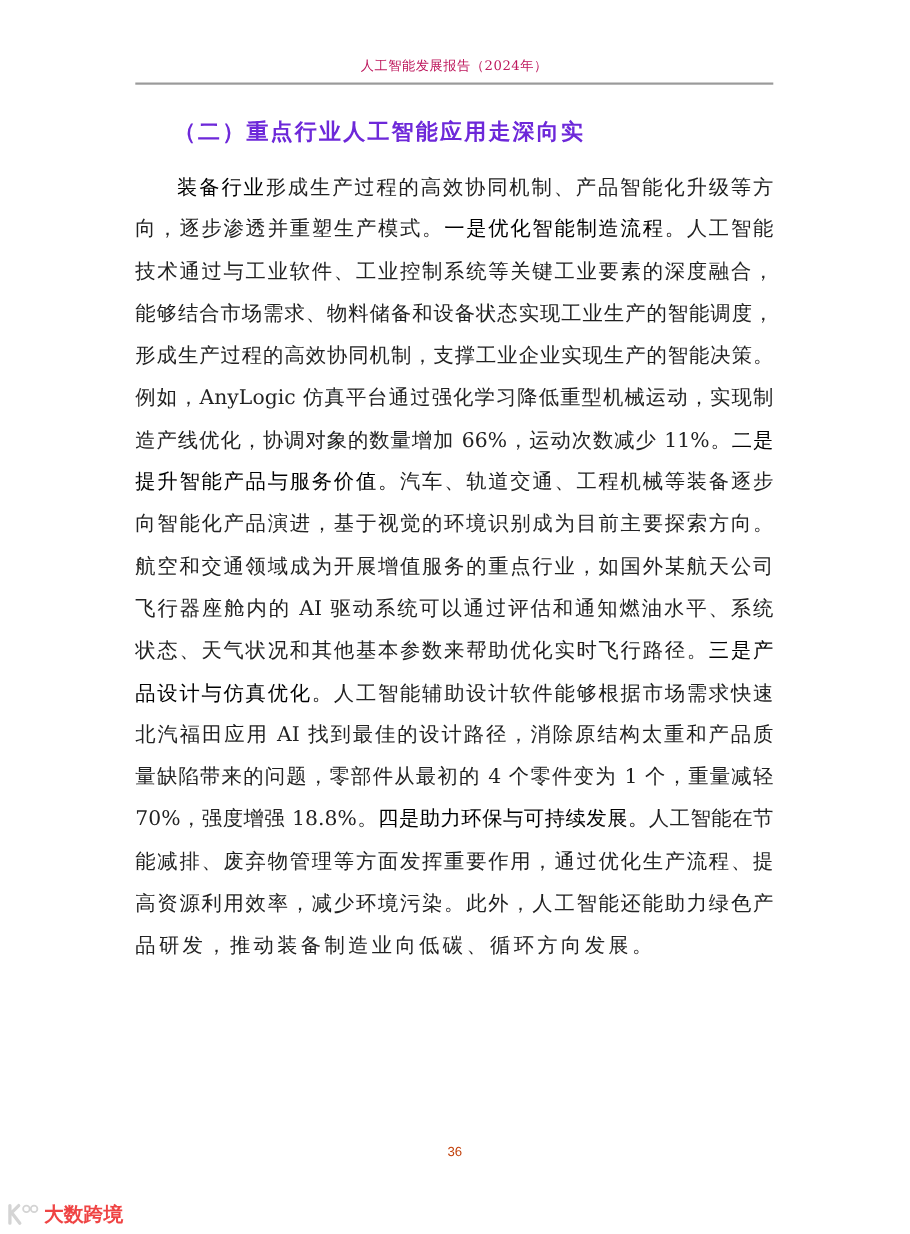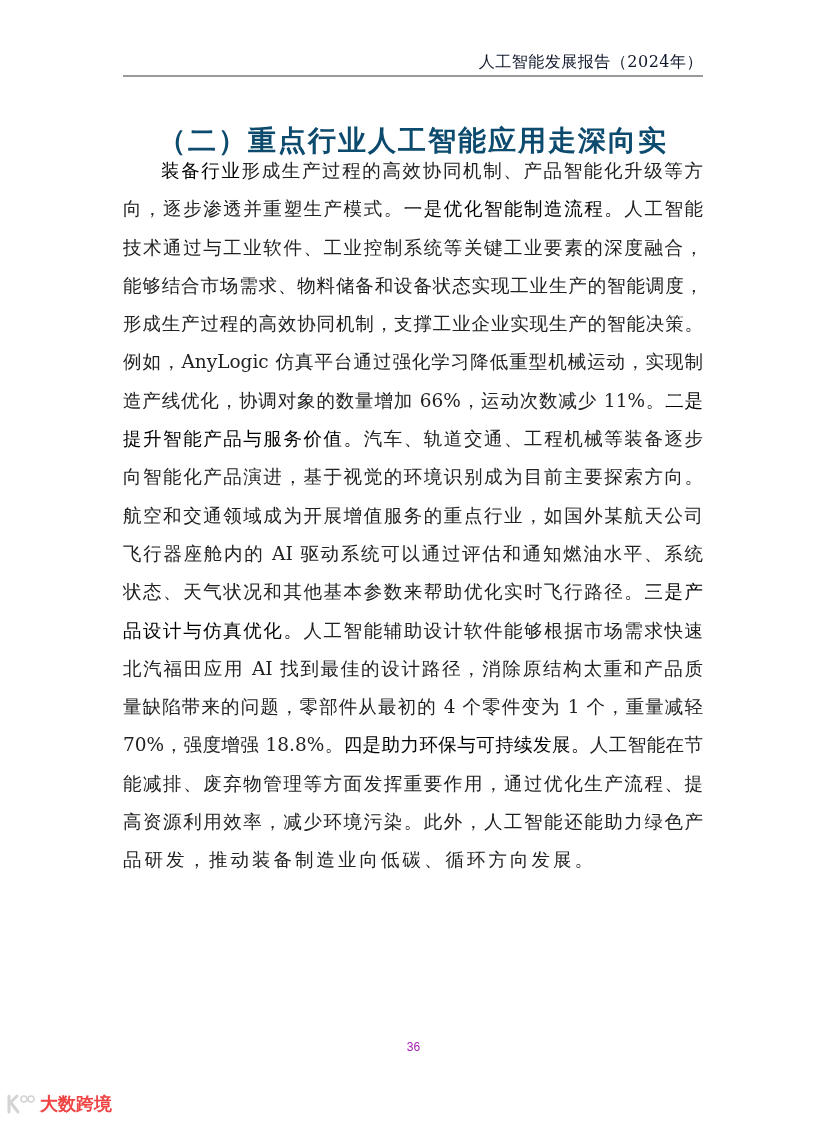--- a/index.html
+++ b/index.html
@@ -13,42 +13,42 @@
     position: relative;
     overflow: hidden;
     font-family: "DejaVu Serif", "Liberation Serif", serif;
     color: #1a1a1a;
   }
   .running-header {
     position: absolute;
     left: 123px;
     top: 52px;
     width: 580px;
-    text-align: right;
-    font-size: 16px;
-    color: #0f172a;
+    text-align: center;
+    font-size: 12px;
+    color: #be185d;
     letter-spacing: 0.5px;
   }
   .header-rule {
     position: absolute;
     left: 123px;
     top: 75px;
     width: 580px;
     height: 2px;
     background: #9a9a9a;
   }
   .section-title {
     position: absolute;
     left: 158px;
-    top: 122px;
+    top: 106px;
     font-family: "DejaVu Sans", "Liberation Sans", sans-serif;
     font-weight: bold;
-    font-size: 28px;
+    font-size: 20px;
     letter-spacing: 2px;
-    color: #0c4a6e;
+    color: #6d28d9;
     white-space: nowrap;
   }
   .body-text {
     position: absolute;
     left: 123px;
     top: 152px;
     width: 580px;
   }
   .line {
     height: 38.3px;
@@ -71,21 +71,21 @@
     font-weight: normal;
     color: #000000;
   }
   .page-number {
     position: absolute;
     left: 0;
     top: 1040px;
     width: 827px;
     text-align: center;
     font-size: 12px;
-    color: #a21caf;
+    color: #c2410c;
     font-family: "Liberation Sans", sans-serif;
   }
   .watermark {
     position: absolute;
     left: 6px;
     top: 1092px;
     display: flex;
     align-items: center;
     gap: 4px;
     color: #ef4444;

